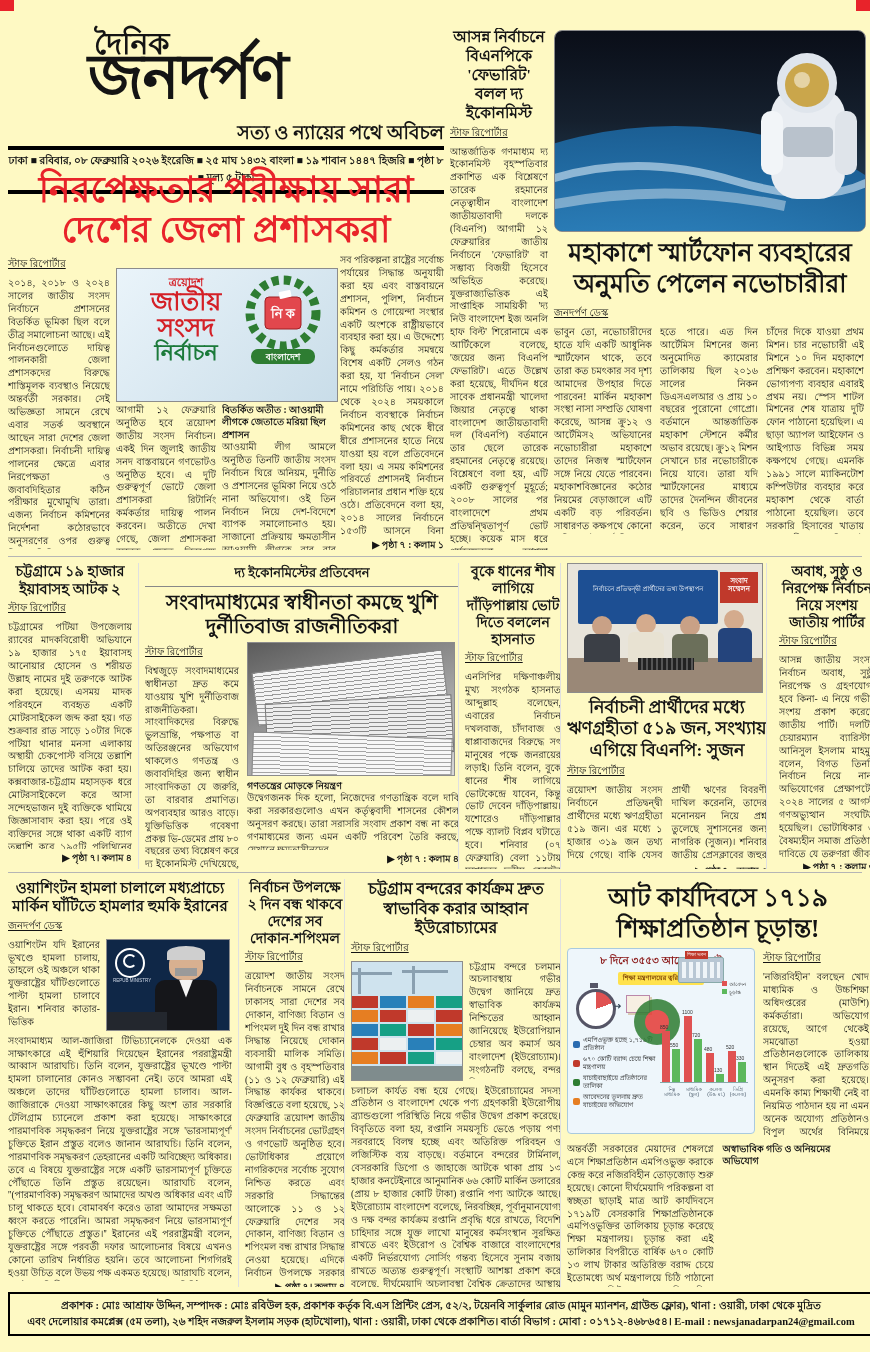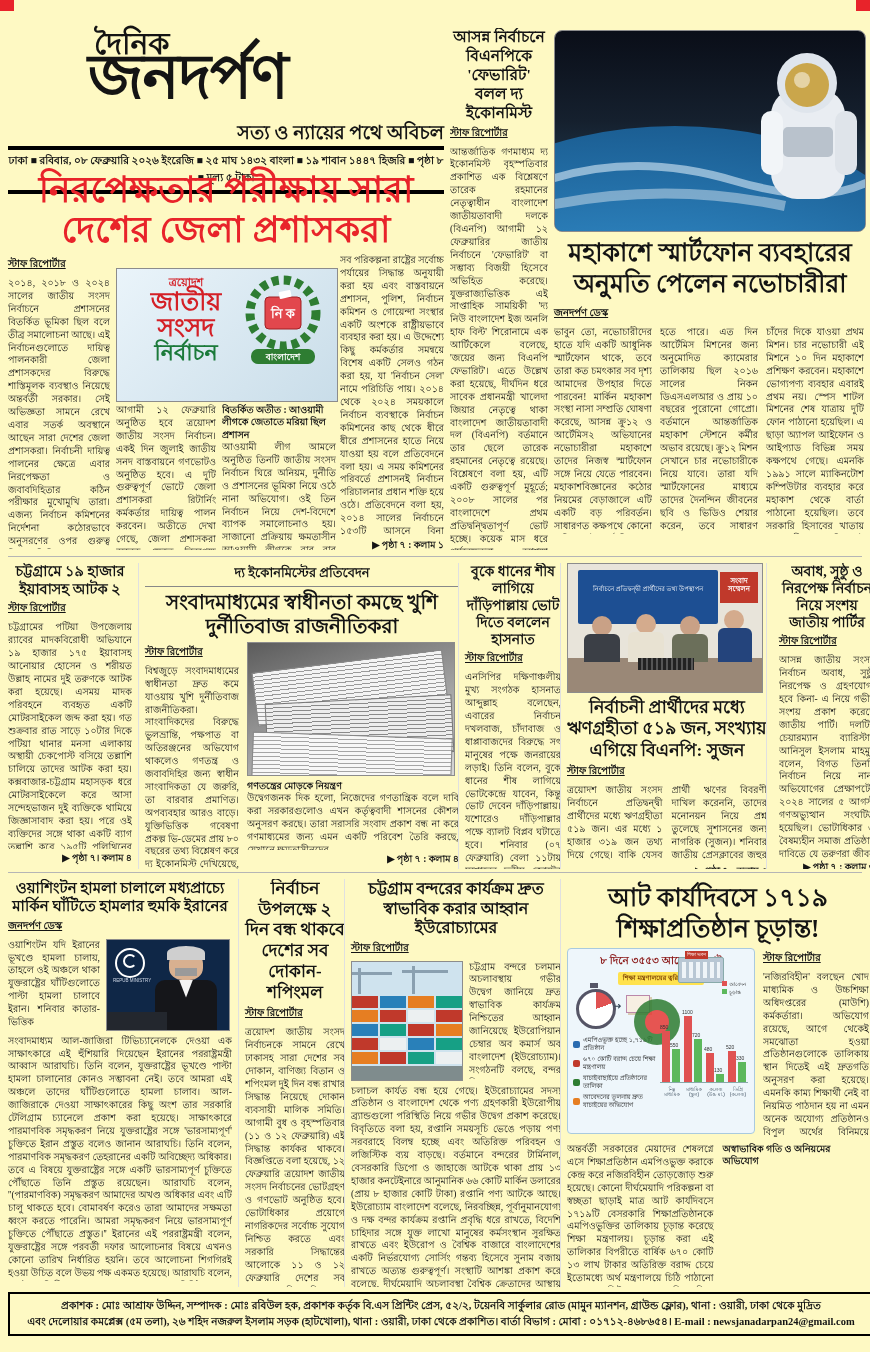--- a/index.html
+++ b/index.html
@@ -1,20 +1,20 @@
 <!DOCTYPE html>
 <html><head>
 <meta charset="utf-8">
 <style>
   html,body{margin:0;padding:0;background:#9a9a9a;}
   #page{position:relative;width:870px;height:1352px;background:#fef9c3;margin:0 auto;
         font-family:"Liberation Serif",serif;color:#141414;overflow:hidden;}
   .abs{position:absolute;}
   .body-txt{font-size:9.5px;line-height:1.36;text-align:justify;overflow:hidden;}
-  .byline{font-size:10px;font-weight:bold;text-decoration:underline;margin:2px 0 4px 0;}
+  .byline{font-size:10px;font-weight:normal;text-decoration:underline;margin:2px 0 4px 0;}
   .jump{font-size:9.5px;font-weight:bold;text-align:right;margin-top:2px;}
   .kicker{font-weight:bold;text-align:center;}
   .hl{font-weight:bold;text-align:center;line-height:1.22;}
   .corner{width:14px;height:11px;background:#e8232a;}
   .photo{border:1px solid #8c8c8c;overflow:hidden;position:relative;background:#ccc;}
   .sub-h{font-size:9.5px;font-weight:bold;line-height:1.3;}
   
   #dainik{left:86px;top:6px;font-size:30px;font-weight:bold;}
   #logo{left:80px;top:32px;font-size:62px;font-weight:bold;letter-spacing:-1px;line-height:1;}
   #tagline{right:0;top:104px;font-size:19px;font-weight:bold;}
@@ -227,21 +227,21 @@
           <div class="abs" style="left:68px;top:28px;width:22px;height:8px;background:#9a9a9a"></div>
           <div class="abs" style="left:48px;top:40px;width:62px;height:50px;background:#15161a;border-radius:10px 10px 0 0"></div>
           <div class="abs" style="left:72px;top:40px;width:14px;height:18px;background:#f4f4f4;clip-path:polygon(0 0,100% 0,50% 100%)"></div>
           <div class="abs" style="left:0;bottom:0;width:60px;height:18px;background:#23272e"></div>
         </div>
       </div>
       <div class="body-txt" style="height:246px;margin-top:4px">সংবাদমাধ্যম আল-জাজিরা টিভিচ্যানেলকে দেওয়া এক সাক্ষাৎকারে এই হুঁশিয়ারি দিয়েছেন ইরানের পররাষ্ট্রমন্ত্রী আব্বাস আরাঘচি। তিনি বলেন, যুক্তরাষ্ট্রের ভূখণ্ডে পাল্টা হামলা চালানোর কোনও সম্ভাবনা নেই। তবে আমরা এই অঞ্চলে তাদের ঘাঁটিগুলোতে হামলা চালাব। আল-জাজিরাকে দেওয়া সাক্ষাৎকারের কিছু অংশ তার সরকারি টেলিগ্রাম চ্যানেলে প্রকাশ করা হয়েছে। সাক্ষাৎকারে পারমাণবিক সমৃদ্ধকরণ নিয়ে যুক্তরাষ্ট্রের সঙ্গে 'ভারসাম্যপূর্ণ' চুক্তিতে ইরান প্রস্তুত বলেও জানান আরাঘচি। তিনি বলেন, পারমাণবিক সমৃদ্ধকরণ তেহরানের একটি অবিচ্ছেদ্য অধিকার। তবে এ বিষয়ে যুক্তরাষ্ট্রের সঙ্গে একটি ভারসাম্যপূর্ণ চুক্তিতে পৌঁছাতে তিনি প্রস্তুত রয়েছেন। আরাঘচি বলেন, ''(পারমাণবিক) সমৃদ্ধকরণ আমাদের অখণ্ড অধিকার এবং এটি চালু থাকতে হবে। বোমাবর্ষণ করেও তারা আমাদের সক্ষমতা ধ্বংস করতে পারেনি। আমরা সমৃদ্ধকরণ নিয়ে ভারসাম্যপূর্ণ চুক্তিতে পৌঁছাতে প্রস্তুত।'' ইরানের এই পররাষ্ট্রমন্ত্রী বলেন, যুক্তরাষ্ট্রের সঙ্গে পরবর্তী দফার আলোচনার বিষয়ে এখনও কোনো তারিখ নির্ধারিত হয়নি। তবে আলোচনা শিগগিরই হওয়া উচিত বলে উভয় পক্ষ একমত হয়েছে। আরাঘচি বলেন, ''বর্তমানে দ্বিতীয় দফা আলোচনার জন্য কোনো নির্দিষ্ট</div>
     </div>
 
     <div class="art" style="left:230px;width:100px;padding-left:6px">
-      <div class="hl" style="font-size:17px">নির্বাচন উপলক্ষে ২ দিন বন্ধ থাকবে দেশের সব দোকান-শপিংমল</div>
+      <div class="hl" style="font-size:14px">নির্বাচন উপলক্ষে ২ দিন বন্ধ থাকবে দেশের সব দোকান-শপিংমল</div>
       <div class="byline">স্টাফ রিপোর্টার</div>
       <div class="body-txt" style="height:308px">ত্রয়োদশ জাতীয় সংসদ নির্বাচনকে সামনে রেখে ঢাকাসহ সারা দেশের সব দোকান, বাণিজ্য বিতান ও শপিংমল দুই দিন বন্ধ রাখার সিদ্ধান্ত নিয়েছে দোকান ব্যবসায়ী মালিক সমিতি। আগামী বুধ ও বৃহস্পতিবার (১১ ও ১২ ফেব্রুয়ারি) এই সিদ্ধান্ত কার্যকর থাকবে। বিজ্ঞপ্তিতে বলা হয়েছে, ১২ ফেব্রুয়ারি ত্রয়োদশ জাতীয় সংসদ নির্বাচনের ভোটগ্রহণ ও গণভোট অনুষ্ঠিত হবে। ভোটাধিকার প্রয়োগে নাগরিকদের সর্বোচ্চ সুযোগ নিশ্চিত করতে এবং সরকারি সিদ্ধান্তের আলোকে ১১ ও ১২ ফেব্রুয়ারি দেশের সব দোকান, বাণিজ্য বিতান ও শপিংমল বন্ধ রাখার সিদ্ধান্ত নেওয়া হয়েছে। এদিকে নির্বাচন উপলক্ষে সরকার ১১ ফেব্রুয়ারি সাধারণ ছুটি ঘোষণা করেছে। পাশাপাশি কারখানার শ্রমিকদের জন্য ১০ ফেব্রুয়ারিও ছুটি নির্ধারণ করা হয়েছে। নির্বাচনের দিন ১২ ফেব্রুয়ারি এমনিতেই সাধারণ ছুটি থাকছে।</div>
       <div class="jump">▶ পৃষ্ঠা ৭। কলাম ৪</div>
     </div>
 
     <div class="art" style="left:336px;width:210px;padding-left:6px">
       <div class="hl" style="font-size:16px">চট্টগ্রাম বন্দরের কার্যক্রম দ্রুত স্বাভাবিক করার আহ্বান ইউরোচ্যামের</div>
       <div class="byline">স্টাফ রিপোর্টার</div>
       <div style="display:flex;gap:6px">
         <div class="photo" style="width:110px;height:118px">

